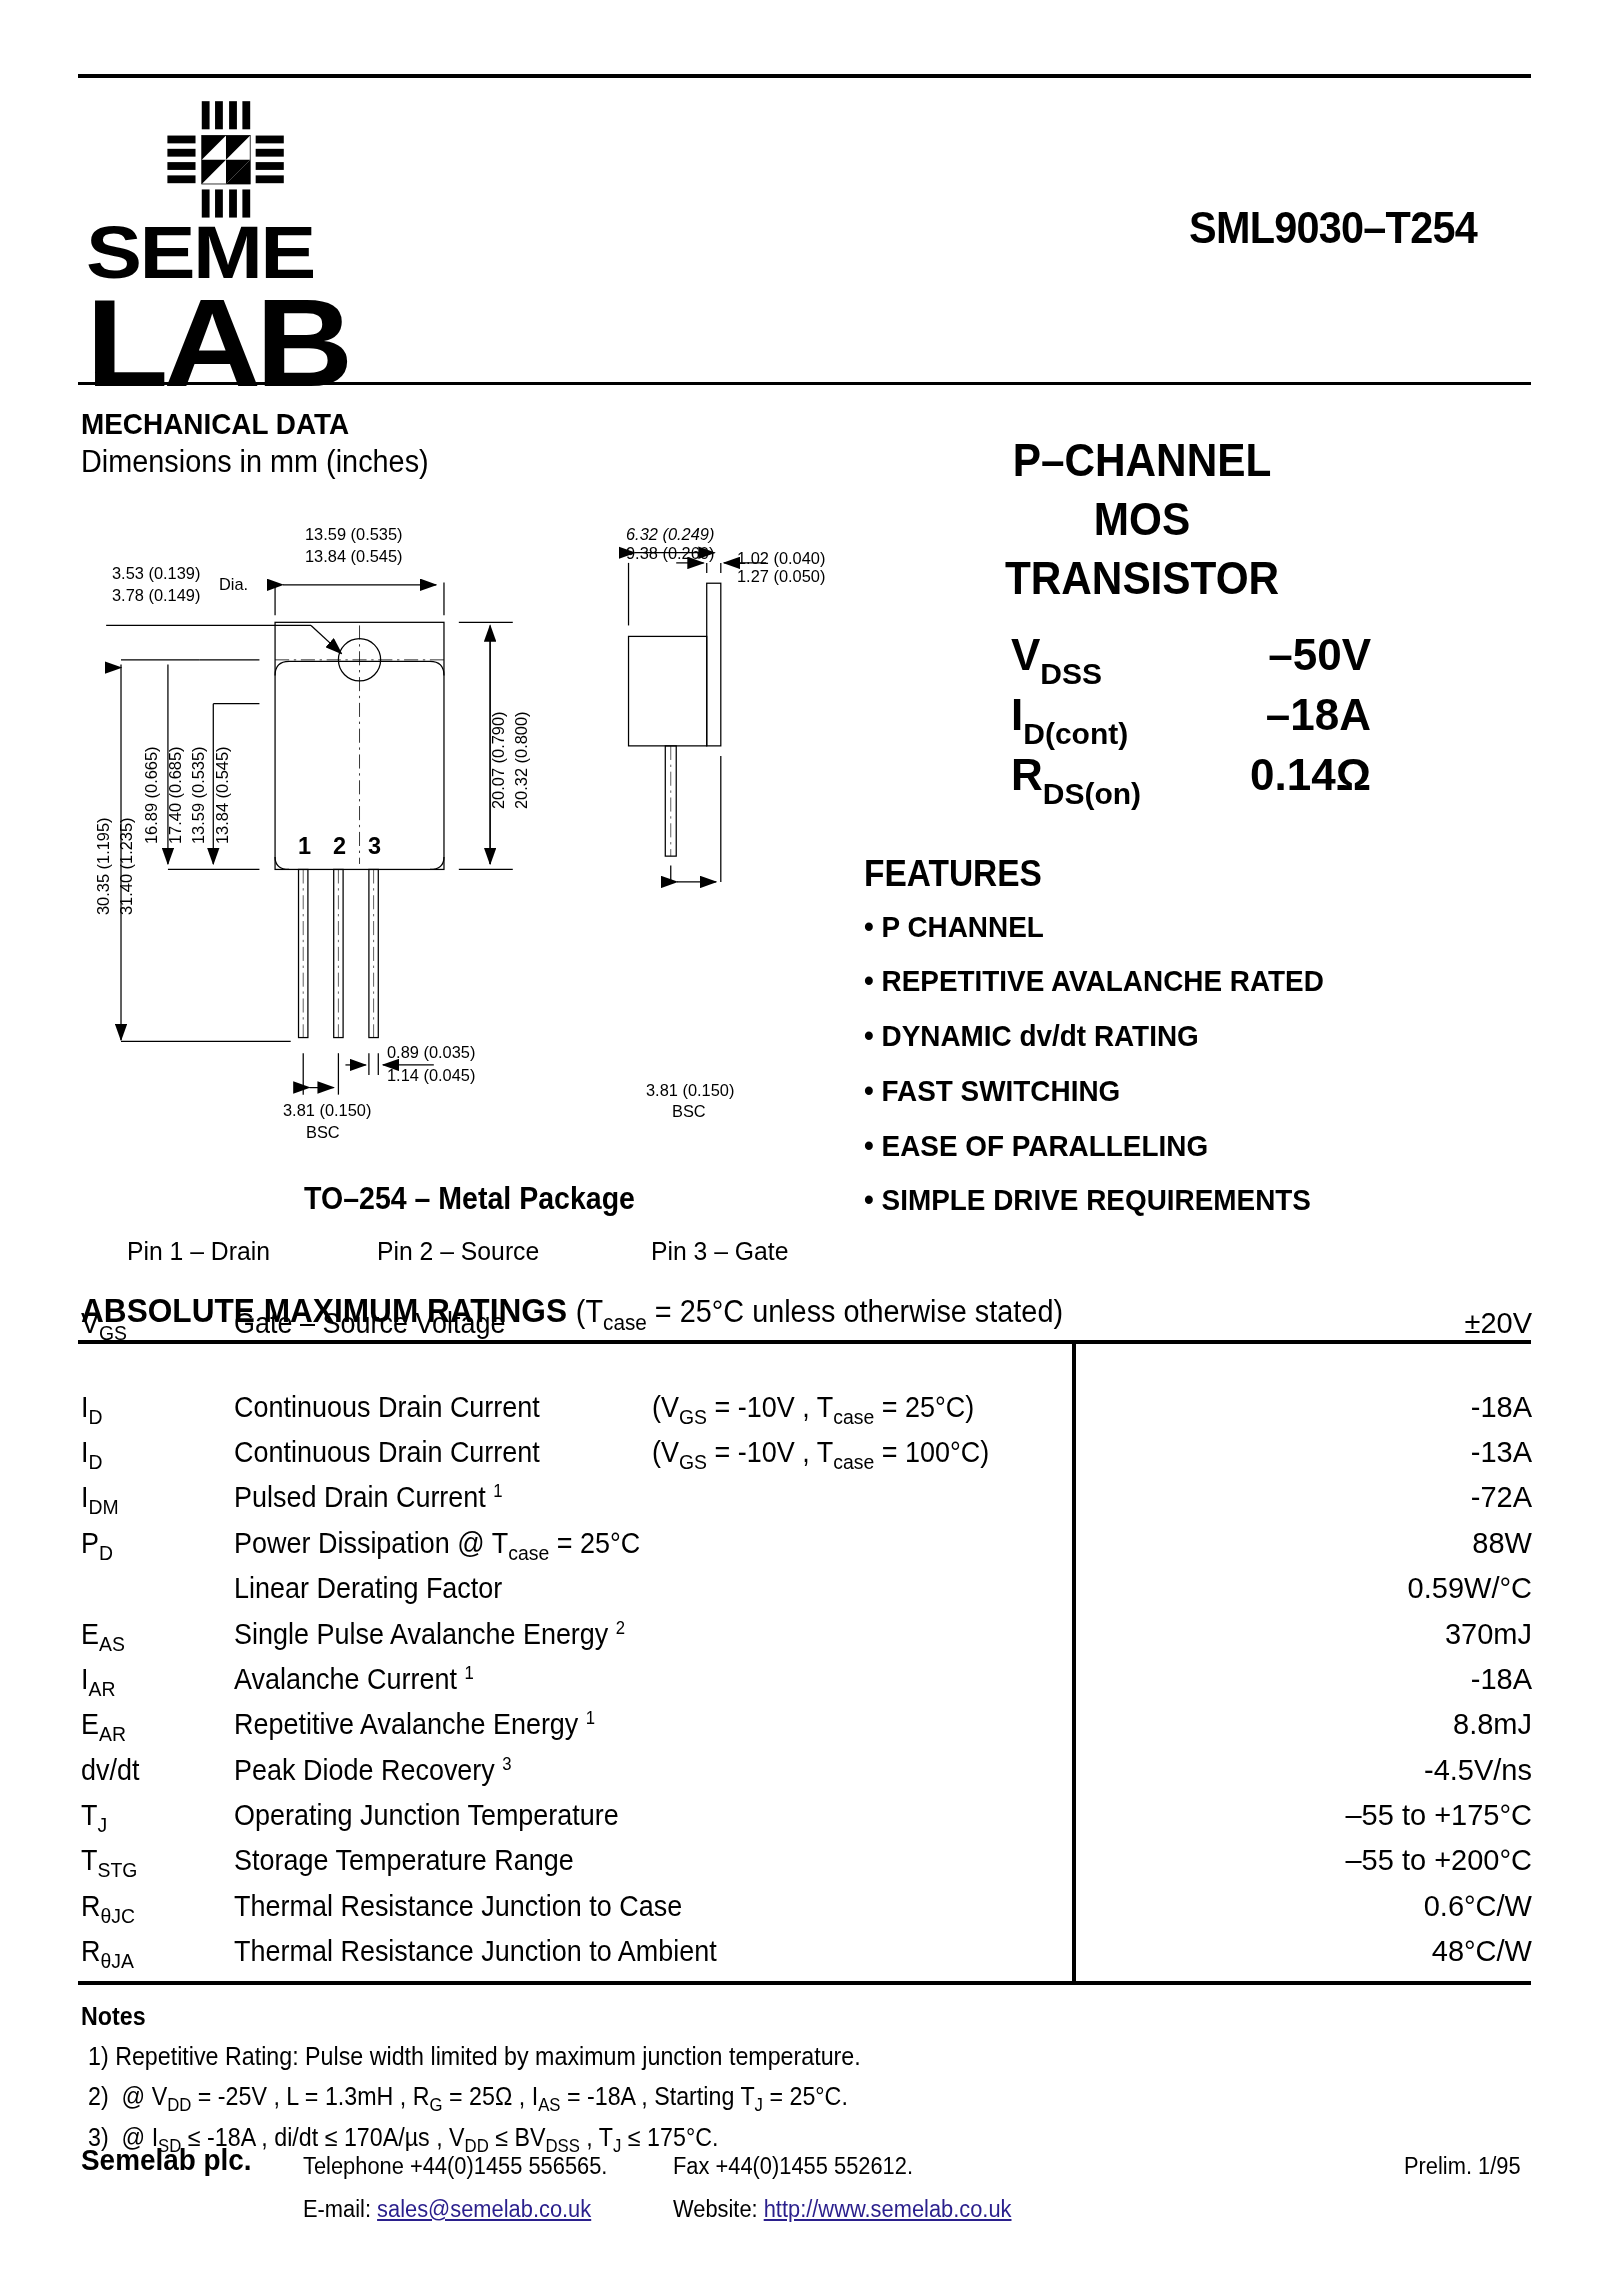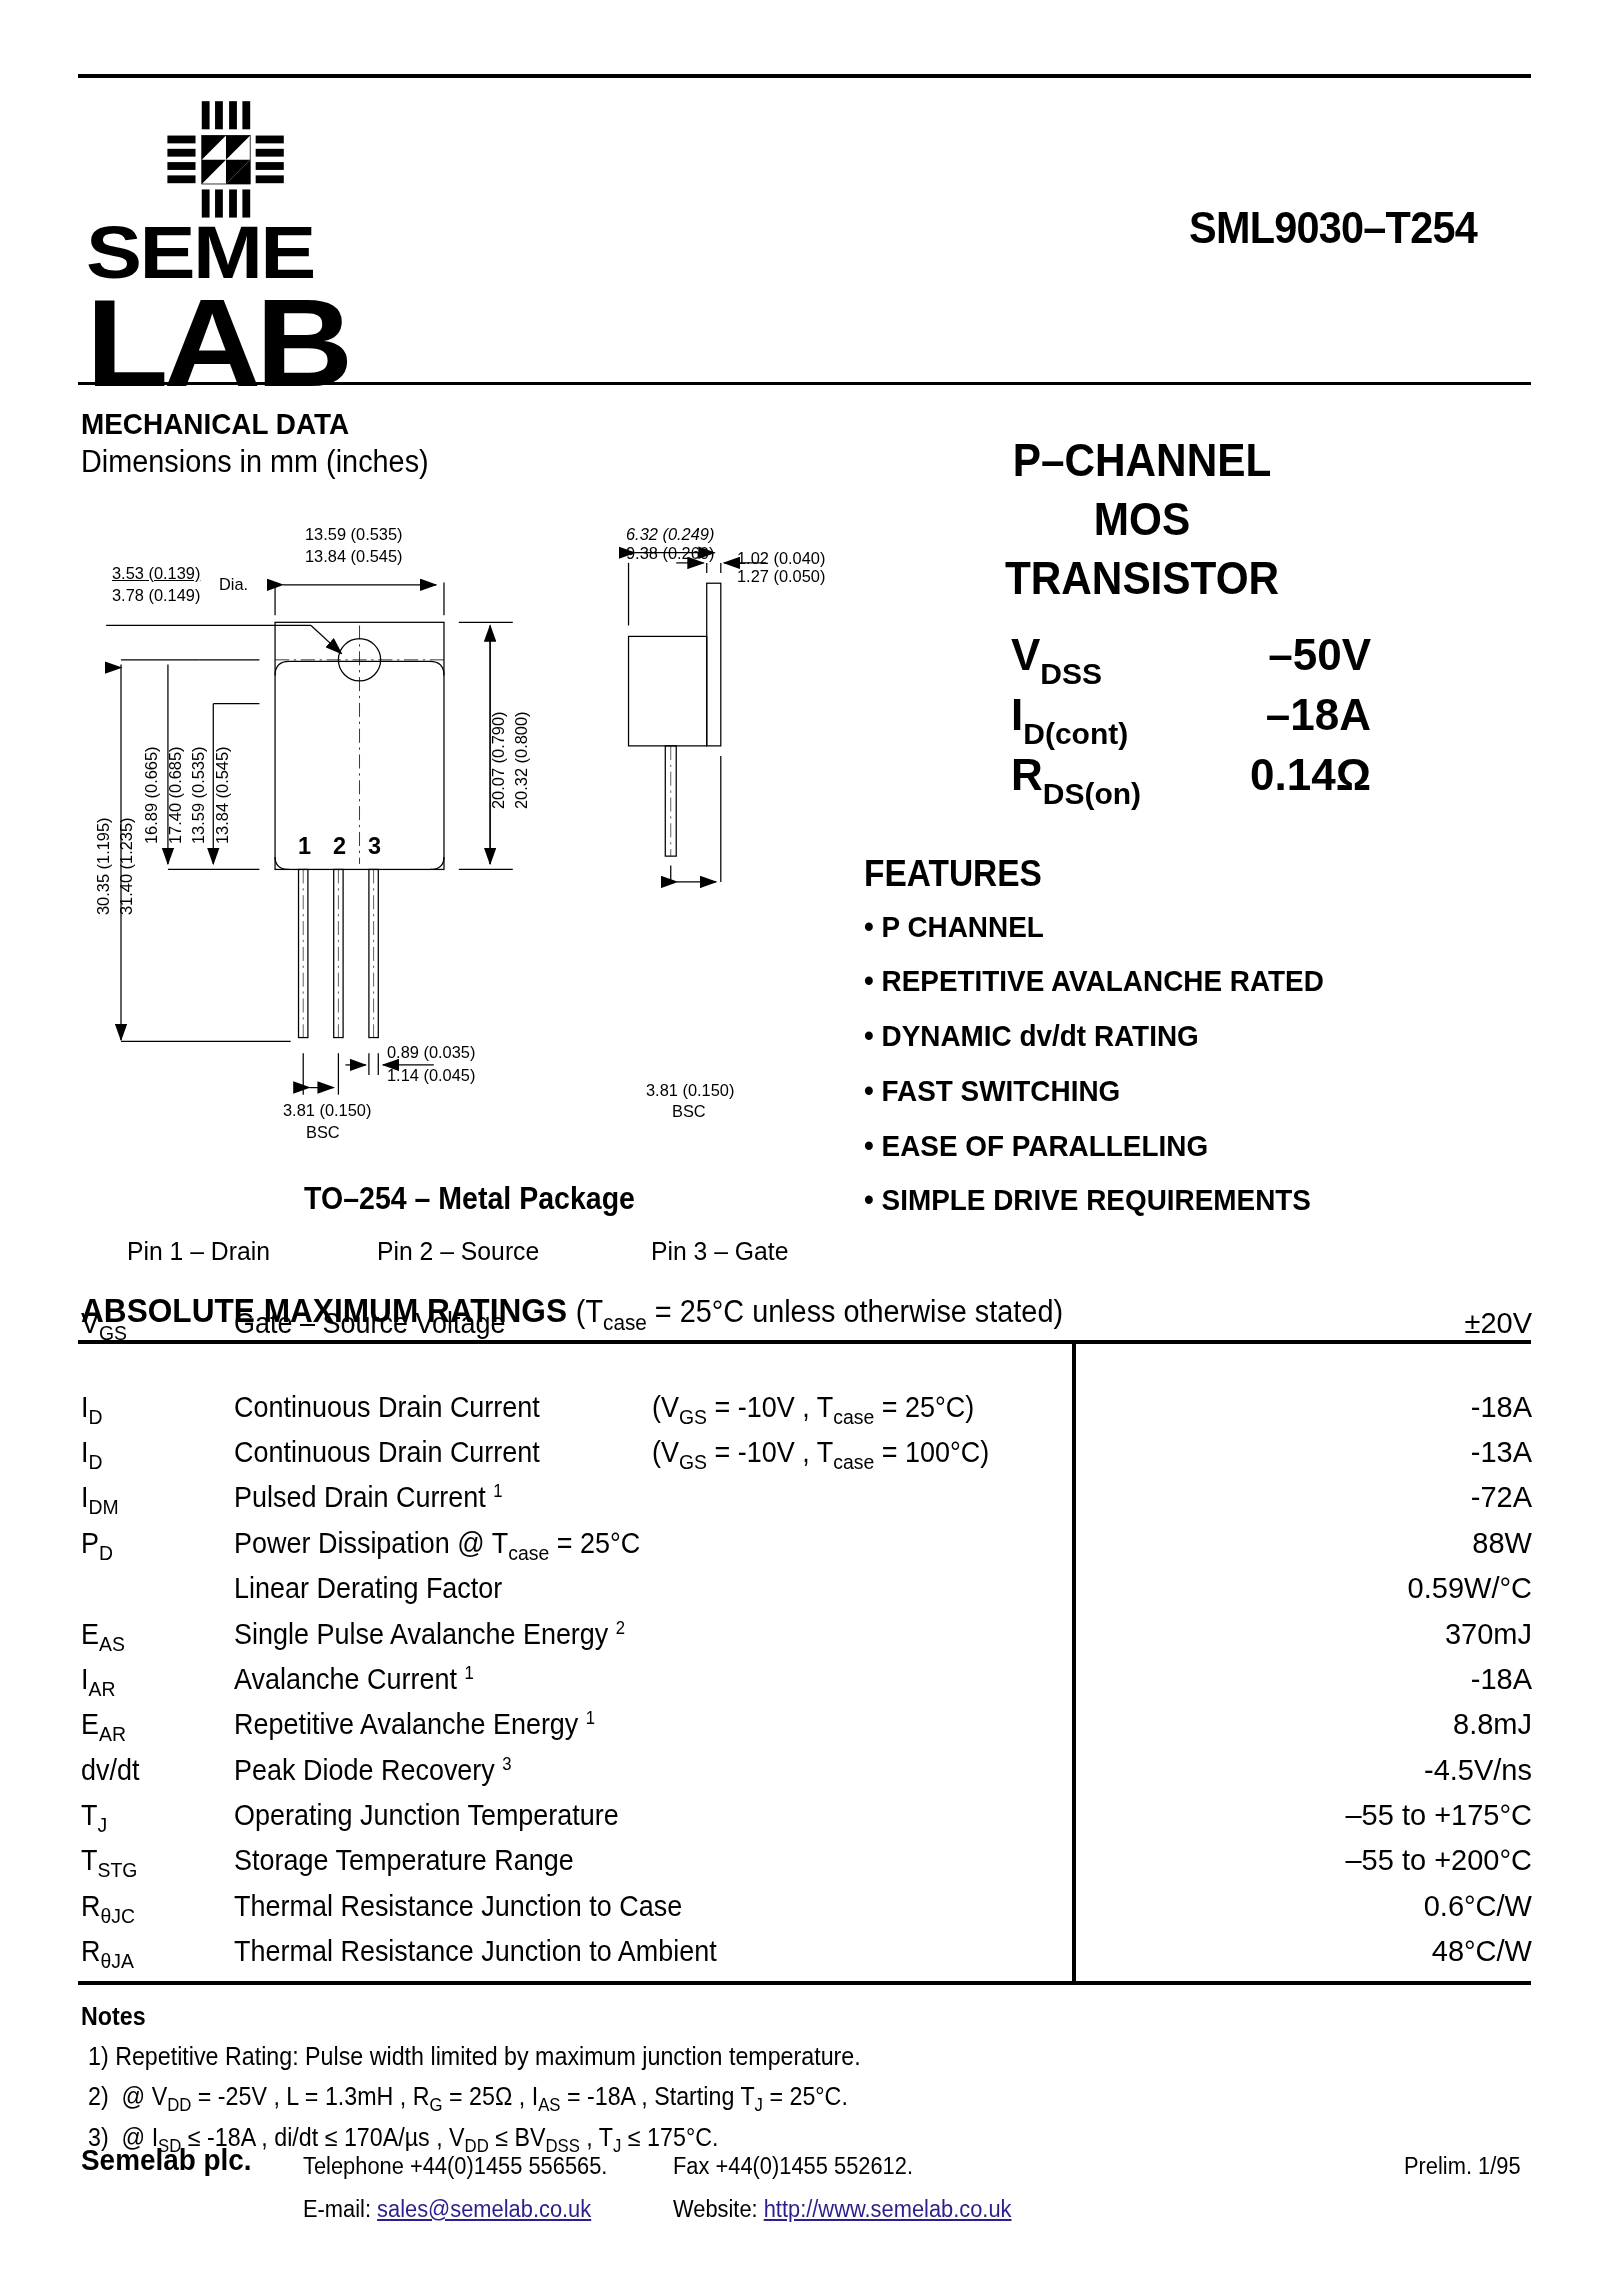--- a/index.html
+++ b/index.html
@@ -156,21 +156,21 @@
       <line x1="765" y1="70" x2="800" y2="70" marker-end="url(#ar)"></line>
       <line x1="880" y1="70" x2="826" y2="70" marker-end="url(#ar)"></line>
       <line x1="822" y1="317" x2="822" y2="478"></line>
       <line x1="758" y1="457" x2="758" y2="478"></line>
       <line x1="766" y1="478" x2="816" y2="478" marker-end="url(#ar)" marker-start="url(#ar)"></line>
     </g>
   </svg>
 
   <div class="abs dim" style="left:227px;top:17px;">13.59 (0.535)</div>
   <div class="abs dim" style="left:227px;top:39px;">13.84 (0.545)</div>
-  <div class="abs dim" style="left:34px;top:56px;text-decoration:underline;">3.53 (0.139)</div>
+  <div class="abs dim" style="left:34px;top:56px;">3.53 (0.139)</div>
   <div class="abs dim" style="left:34px;top:78px;">3.78 (0.149)</div>
   <div class="abs dim" style="left:141px;top:67px;">Dia.</div>
 
   <div class="abs dim" style="left:15.6px;top:407px;transform:rotate(-90deg);transform-origin:left top;white-space:nowrap;">30.35 (1.195)</div>
   <div class="abs dim" style="left:39px;top:407px;transform:rotate(-90deg);transform-origin:left top;white-space:nowrap;">31.40 (1.235)</div>
   <div class="abs dim" style="left:64px;top:336px;transform:rotate(-90deg);transform-origin:left top;white-space:nowrap;">16.89 (0.665)</div>
   <div class="abs dim" style="left:88px;top:336px;transform:rotate(-90deg);transform-origin:left top;white-space:nowrap;">17.40 (0.685)</div>
   <div class="abs dim" style="left:111px;top:336px;transform:rotate(-90deg);transform-origin:left top;white-space:nowrap;">13.59 (0.535)</div>
   <div class="abs dim" style="left:135px;top:336px;transform:rotate(-90deg);transform-origin:left top;white-space:nowrap;">13.84 (0.545)</div>
   <div class="abs dim" style="left:411px;top:301px;transform:rotate(-90deg);transform-origin:left top;white-space:nowrap;">20.07 (0.790)</div>

